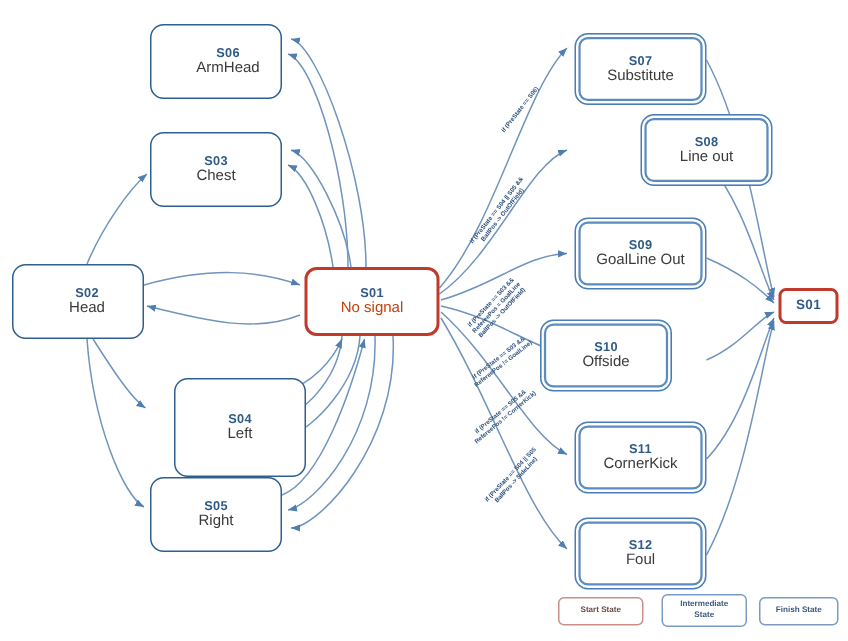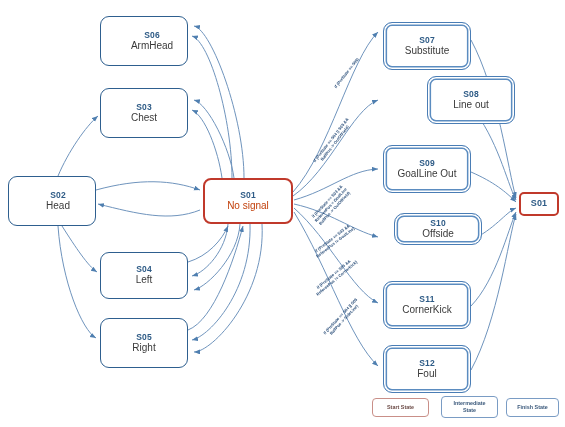--- a/index.html
+++ b/index.html
@@ -99,41 +99,41 @@
         <div class="nm">Chest</div>
       </div>
       <div class="node plain" style="left: 8px; top: 176px; width: 88px; height: 50px; padding-left: 12px;">
         <div class="sid">S02</div>
         <div class="nm">Head</div>
       </div>
       <div class="node start" style="left: 203px; top: 178px; width: 90px; height: 46px;">
         <div class="sid">S01</div>
         <div class="nm">No signal</div>
       </div>
-      <div class="node plain" style="left: 100px; top: 252px; width: 88px; height: 47px;">
+      <div class="node plain" style="left: 116px; top: 252px; width: 88px; height: 66px;">
         <div class="sid">S04</div>
         <div class="nm">Left</div>
       </div>
       <div class="node plain" style="left: 100px; top: 318px; width: 88px; height: 50px;">
         <div class="sid">S05</div>
         <div class="nm">Right</div>
       </div>
       <div class="node dbl" style="left: 383px; top: 8px; width: 88px; height: 48px; margin-top: 14px;">
         <div class="sid">S07</div>
         <div class="nm">Substitute</div>
       </div>
       <div class="node dbl" style="left: 383px; top: 76px; width: 88px; height: 48px; margin-left: 44px;">
         <div class="sid">S08</div>
         <div class="nm">Line out</div>
       </div>
       <div class="node dbl" style="left: 383px; top: 145px; width: 88px; height: 48px;">
         <div class="sid">S09</div>
         <div class="nm">GoalLine Out</div>
       </div>
-      <div class="node dbl" style="left: 394px; top: 213px; width: 88px; height: 32px; border-radius: 10px;">
+      <div class="node dbl" style="left: 360px; top: 213px; width: 88px; height: 48px;">
         <div class="sid">S10</div>
         <div class="nm">Offside</div>
       </div>
       <div class="node dbl" style="left: 383px; top: 281px; width: 88px; height: 48px;">
         <div class="sid">S11</div>
         <div class="nm">CornerKick</div>
       </div>
       <div class="node dbl" style="left: 383px; top: 345px; width: 88px; height: 48px; text-align: center;">
         <div class="sid">S12</div>
         <div class="nm">Foul</div>

